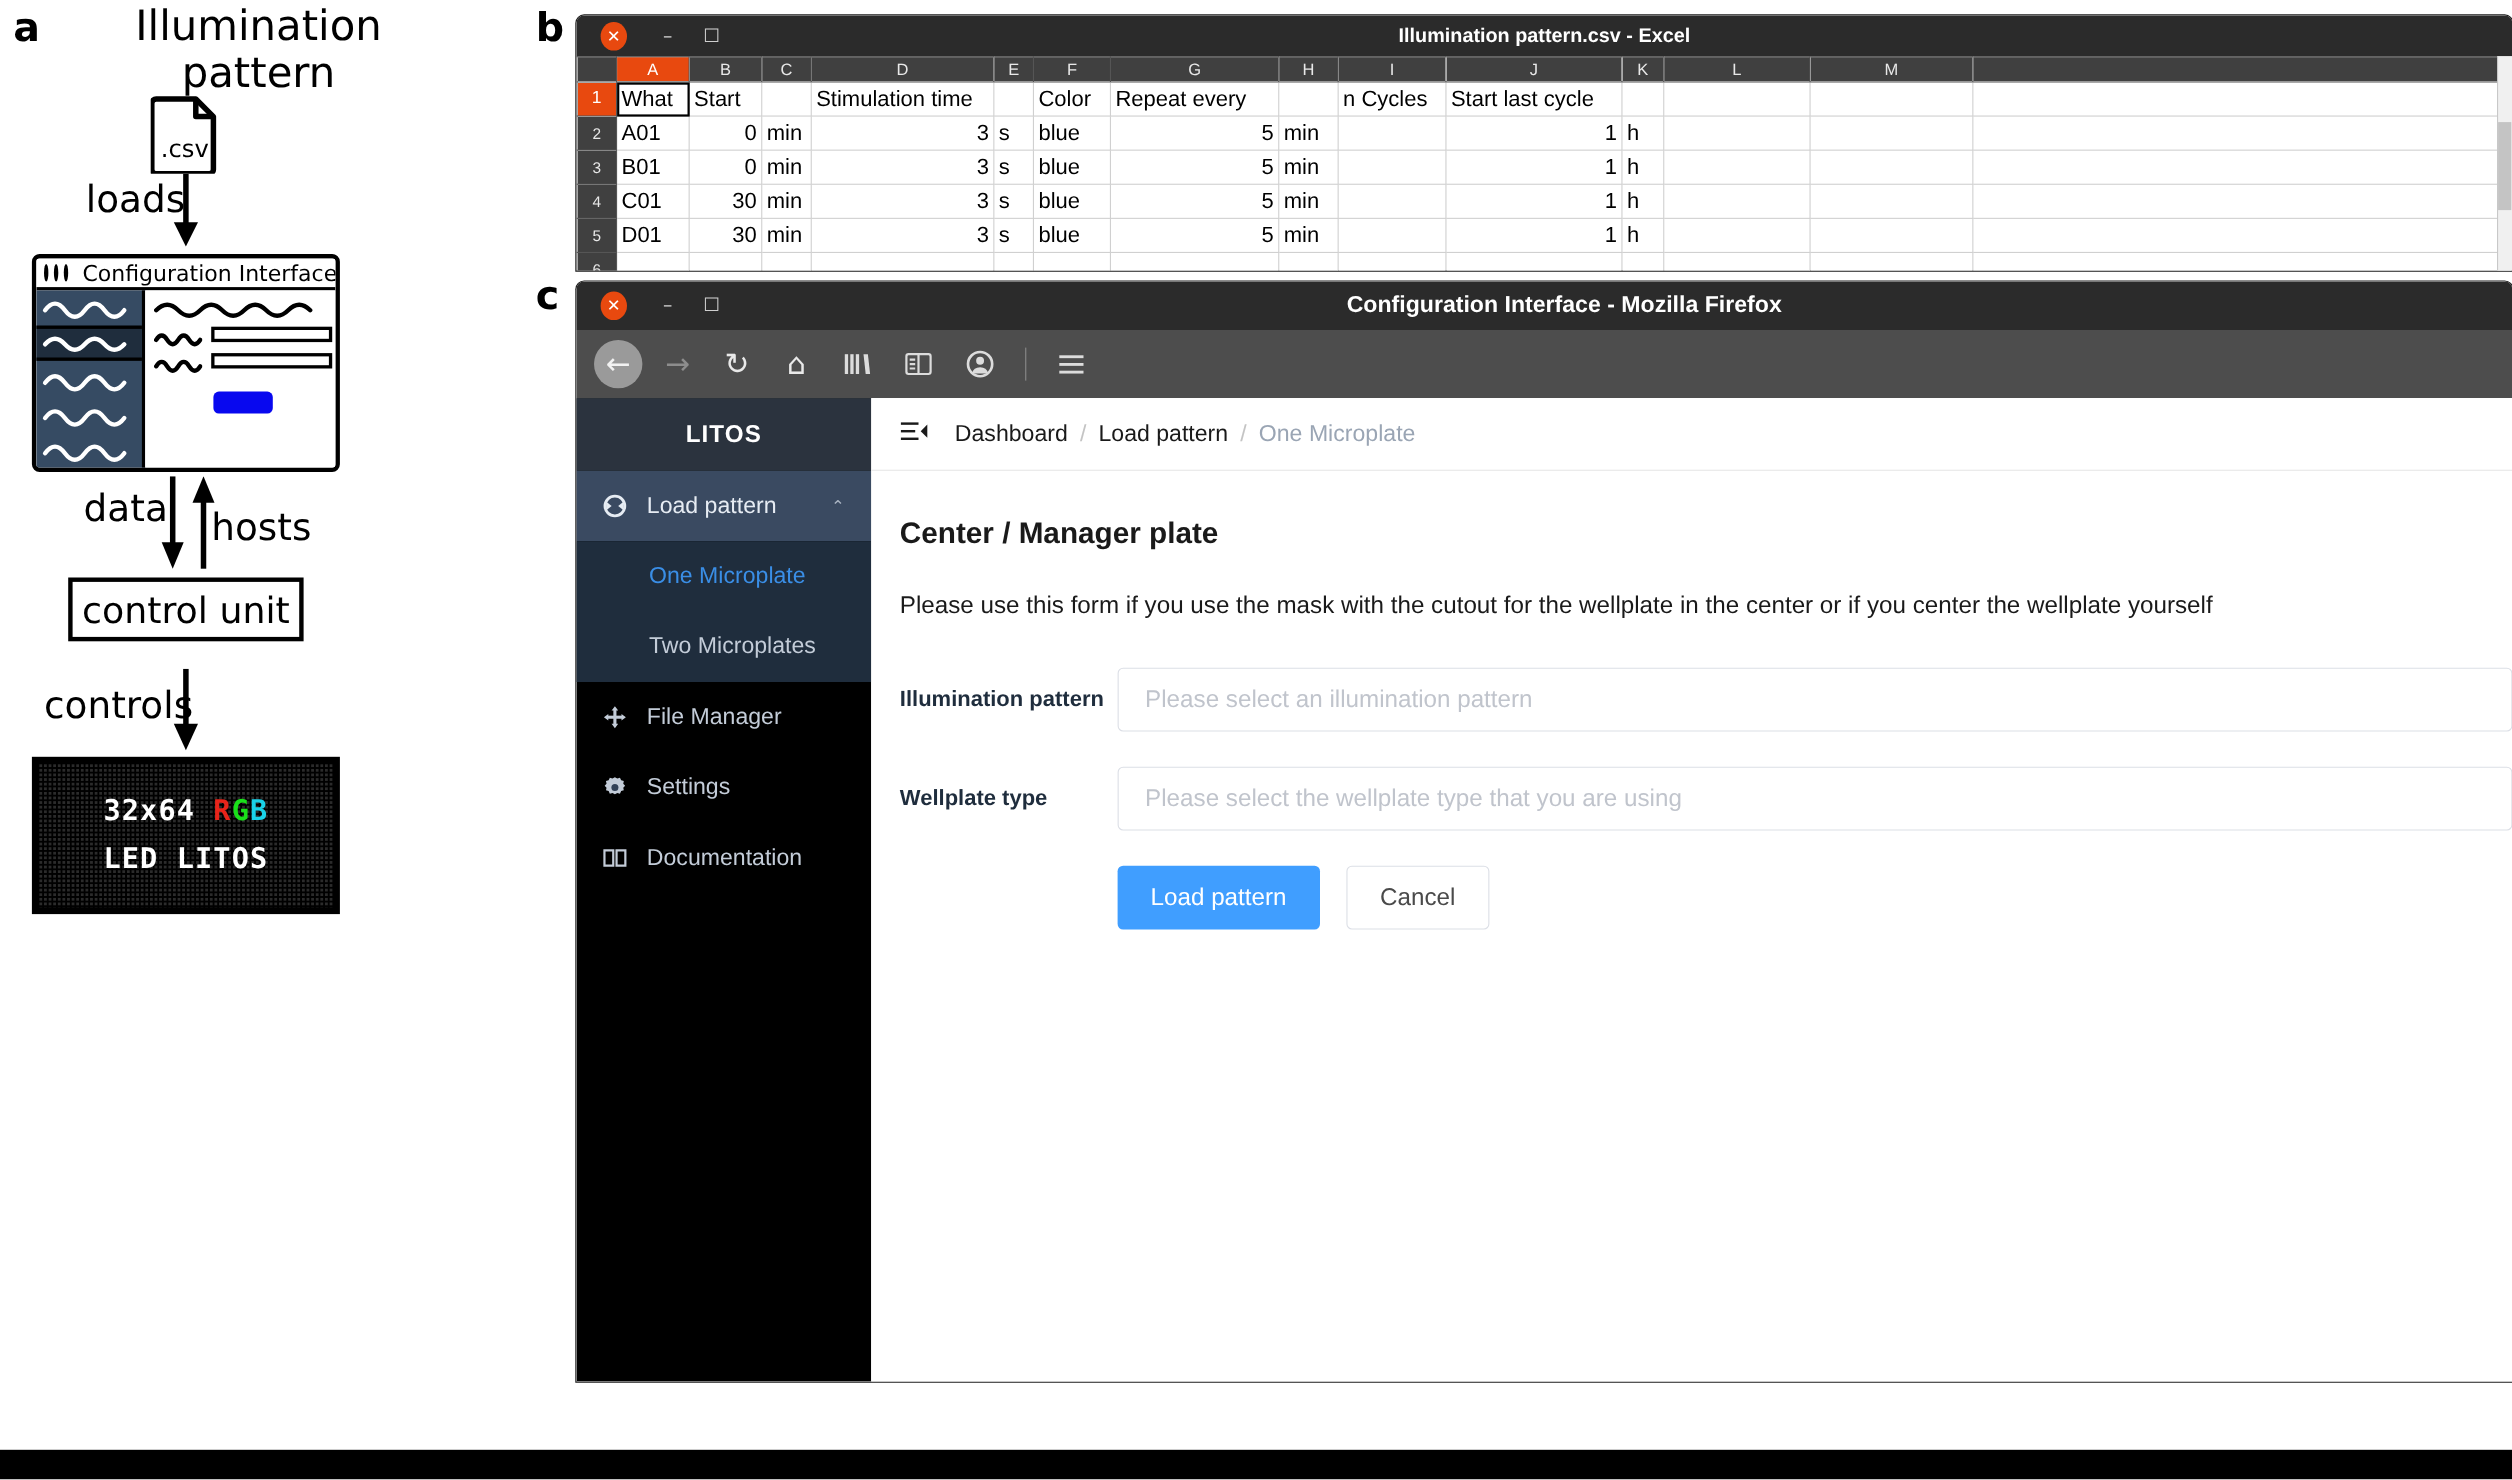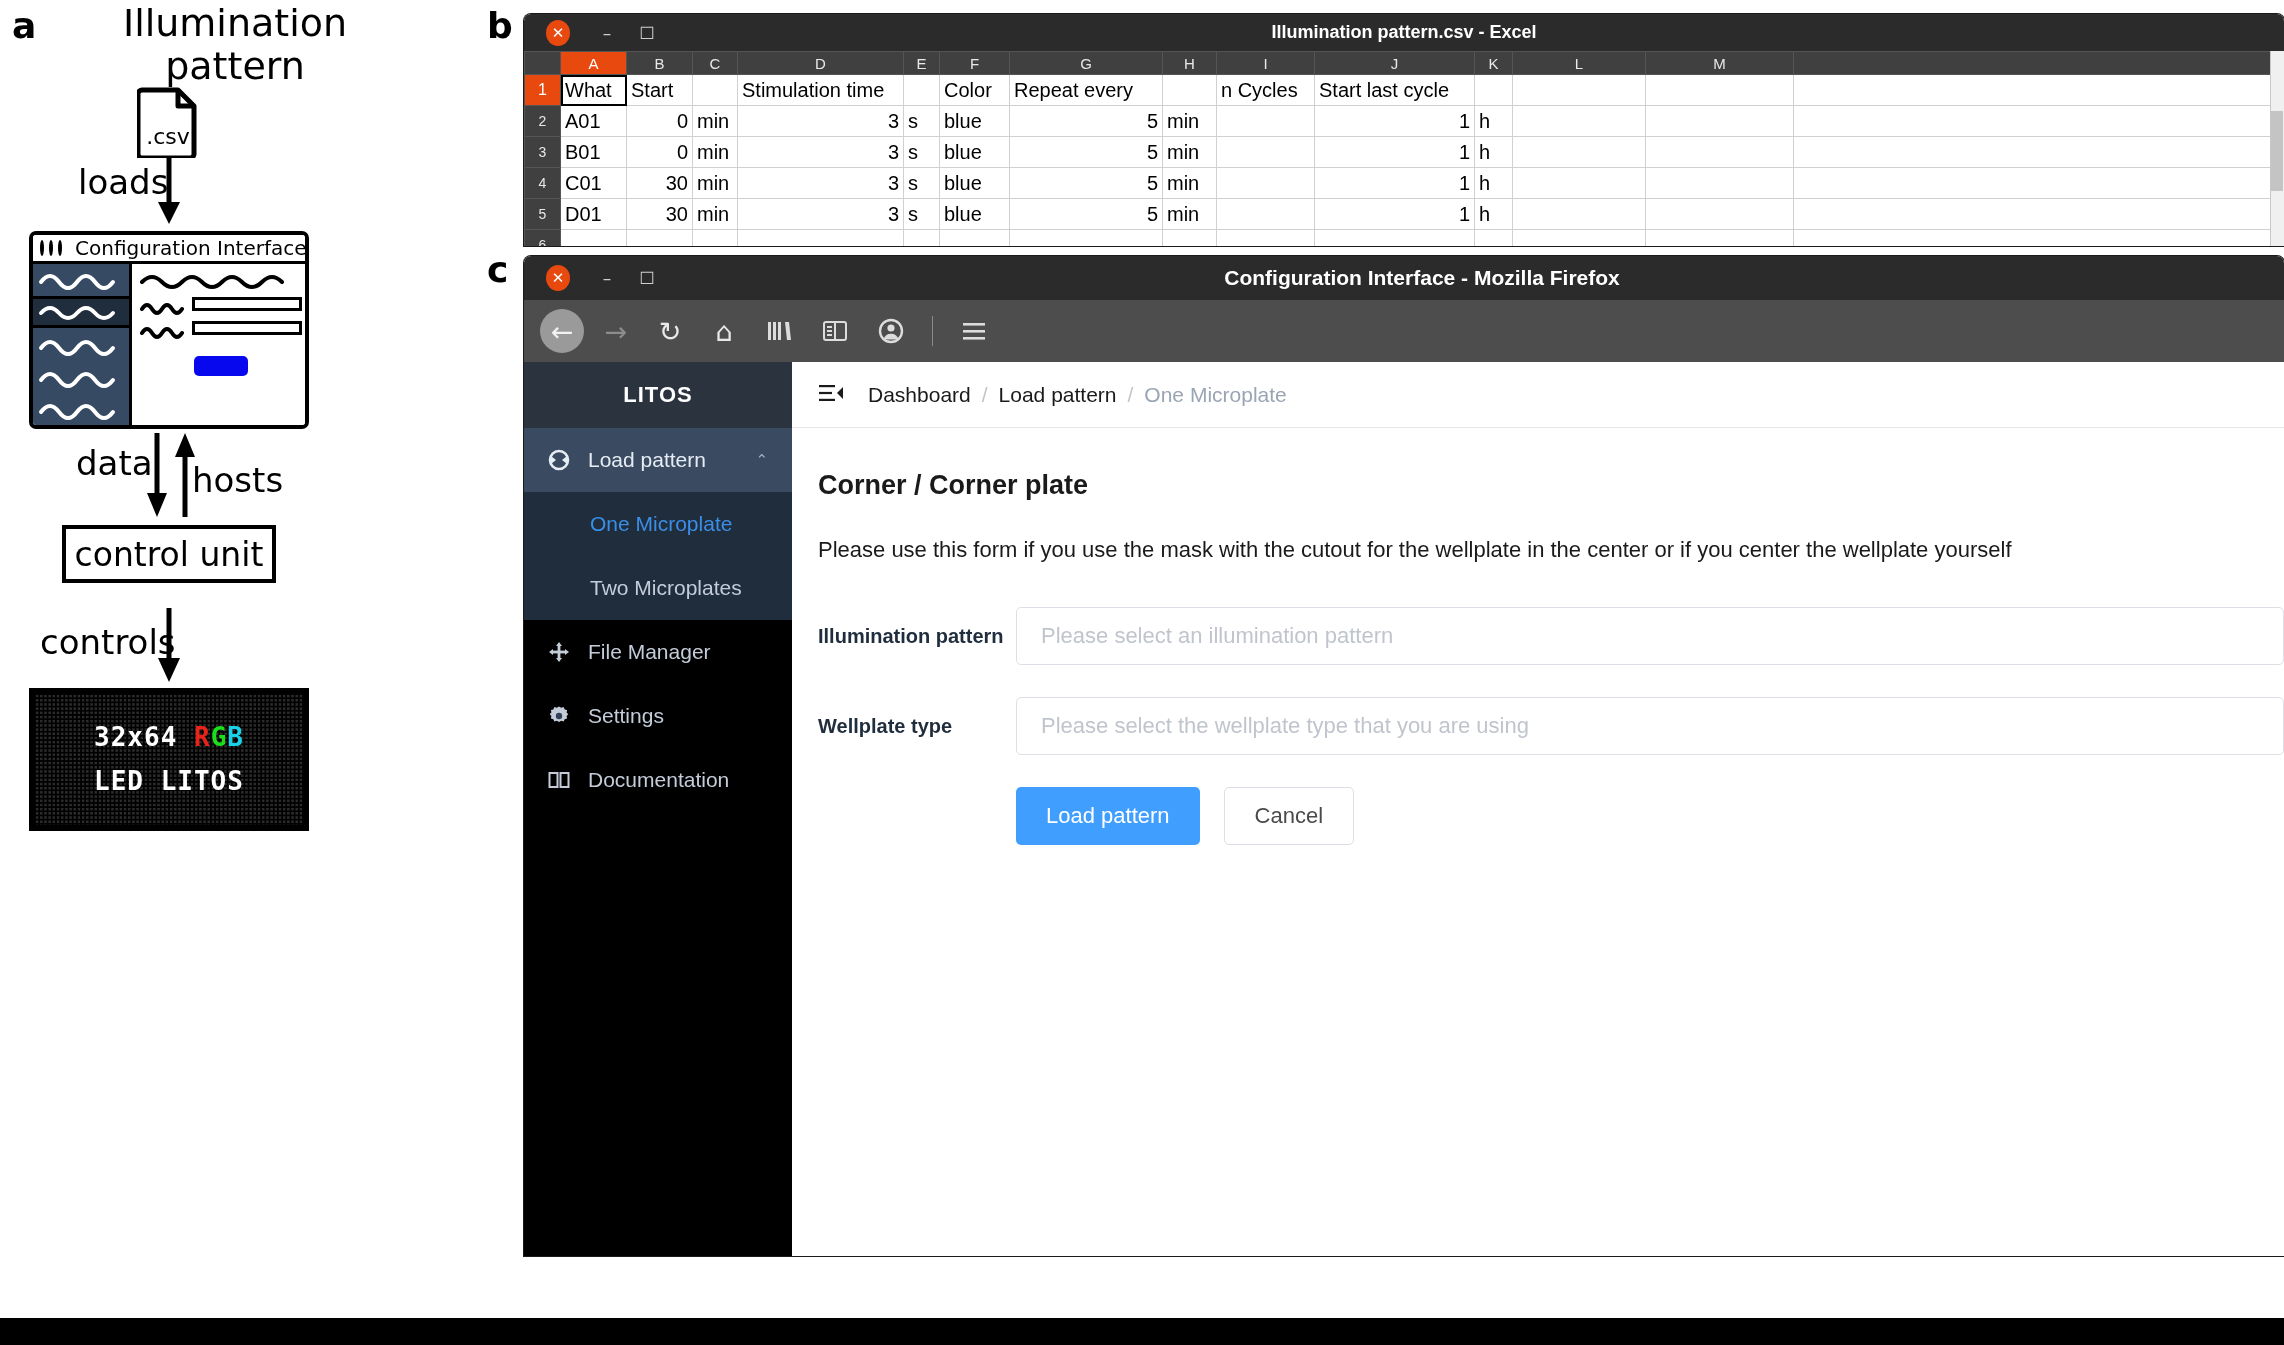--- a/index.html
+++ b/index.html
@@ -626,21 +626,21 @@
         <div id="bc-list">
           <span class="bc-item">Dashboard</span>
           <span class="bc-sep">/</span>
           <span class="bc-item">Load pattern</span>
           <span class="bc-sep">/</span>
           <span class="bc-item muted">One Microplate</span>
         </div>
       </div>
 
       <div id="content">
-        <div id="page-title">Corner / Corner plate</div>
+        <div id="page-title">Center / Manager plate</div>
         <div id="intro-text">Please use this form if you use the mask with the cutout for the wellplate in the center or if you center the wellplate yourself</div>
 
         <div class="form-row">
           <div class="form-label">Illumination pattern</div>
           <div class="form-input">Please select an illumination pattern</div>
         </div>
 
         <div class="form-row">
           <div class="form-label">Wellplate type</div>
           <div class="form-input">Please select the wellplate type that you are using</div>

